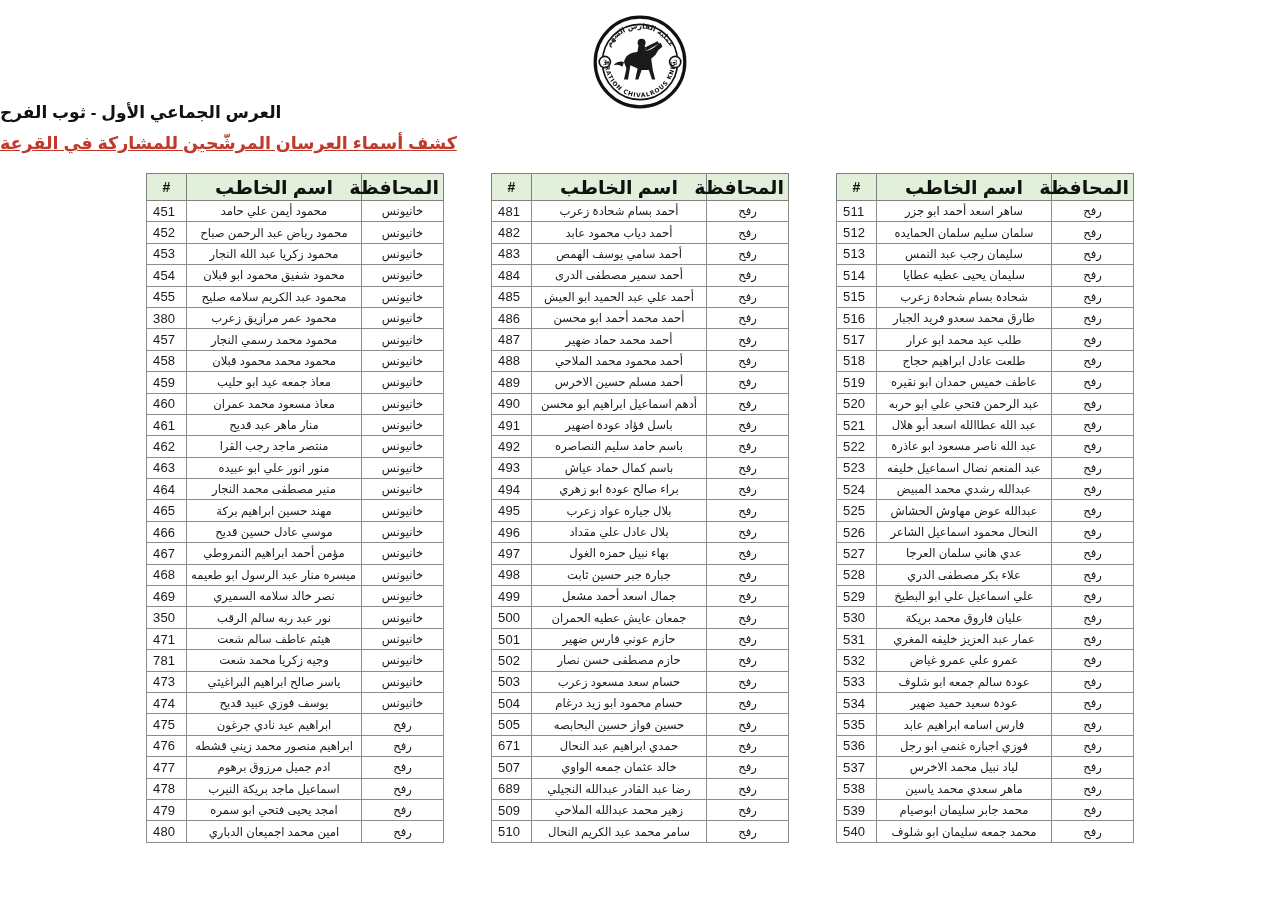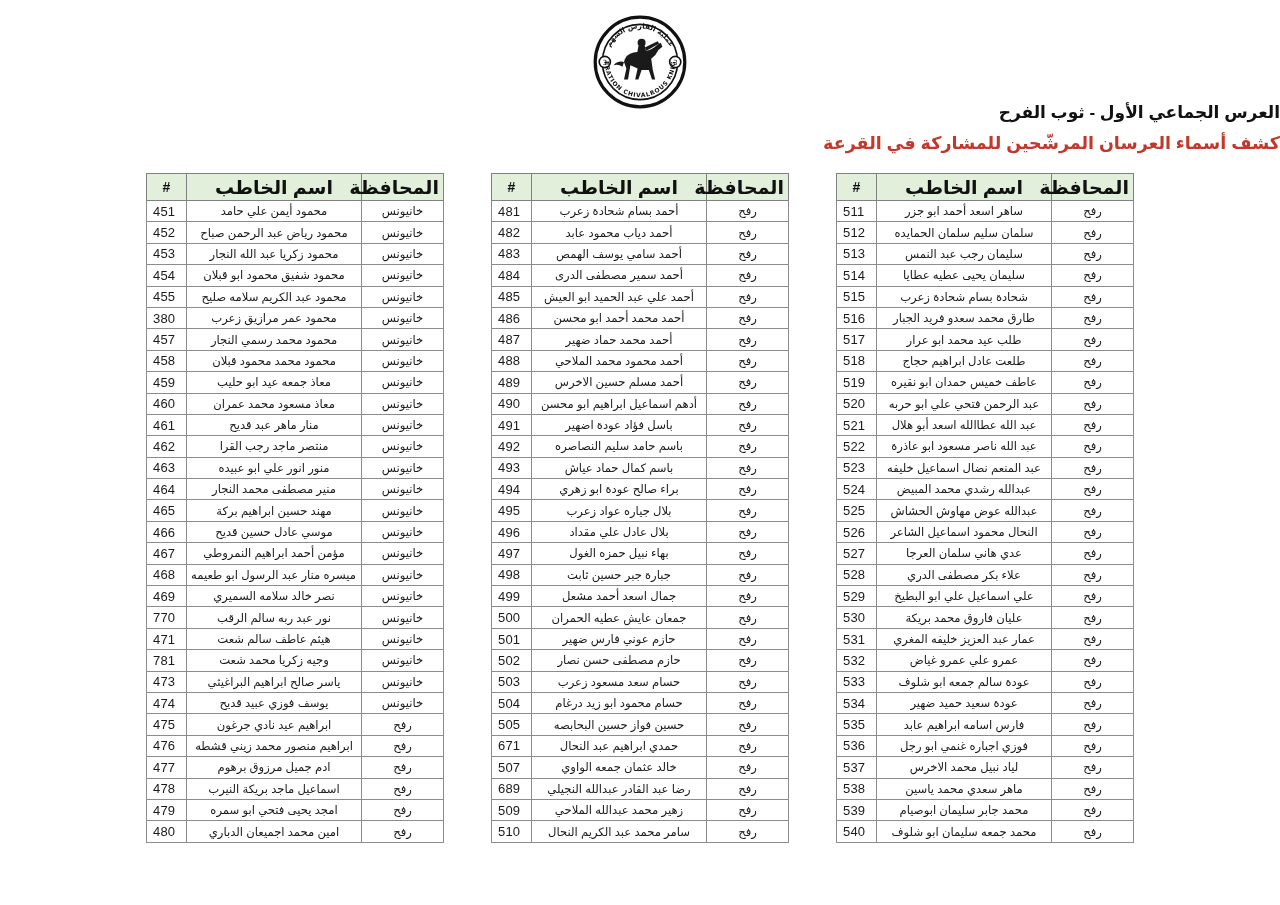--- a/index.html
+++ b/index.html
@@ -27,21 +27,21 @@
     box-sizing: border-box;
   }
   .logo {
     width: 96px;
     height: 96px;
     position: relative;
   }
 
   
   .titles {
-    text-align: right;
+    text-align: left;
     margin-top: 6px;
   }
   .title-line-1 {
     font-size: 17px;
     font-weight: bold;
     color: #111111;
     letter-spacing: 0px;
     line-height: 22px;
   }
   .title-line-2 {
@@ -50,20 +50,21 @@
     color: #111111;
     line-height: 22px;
     margin-top: 1px;
   }
   .title-line-3 {
     font-size: 17.5px;
     font-weight: bold;
     color: #c0392b;
     line-height: 24px;
     margin-top: 7px;
+    text-decoration: underline;
   }
 
   
   .tables-row {
     display: flex;
     flex-direction: row-reverse;
     justify-content: center;
     align-items: flex-start;
     gap: 47px;
     margin-top: 18px;
@@ -266,21 +267,21 @@
           <td class="num">468</td>
         </tr>
         <tr>
           <td class="gov">خانيونس</td>
           <td class="name">نصر خالد سلامه السميري</td>
           <td class="num">469</td>
         </tr>
         <tr>
           <td class="gov">خانيونس</td>
           <td class="name">نور عبد ربه سالم الرقب</td>
-          <td class="num">770</td>
+          <td class="num">350</td>
         </tr>
         <tr>
           <td class="gov">خانيونس</td>
           <td class="name">هيثم عاطف سالم شعت</td>
           <td class="num">471</td>
         </tr>
         <tr>
           <td class="gov">خانيونس</td>
           <td class="name">وجيه زكريا محمد شعت</td>
           <td class="num">781</td>

